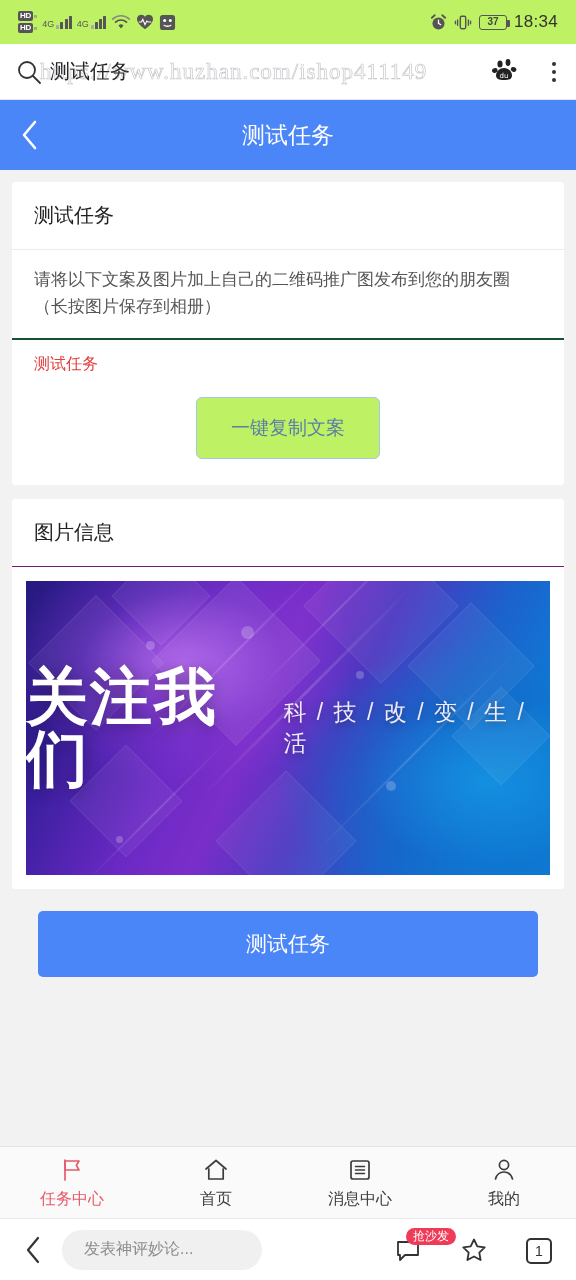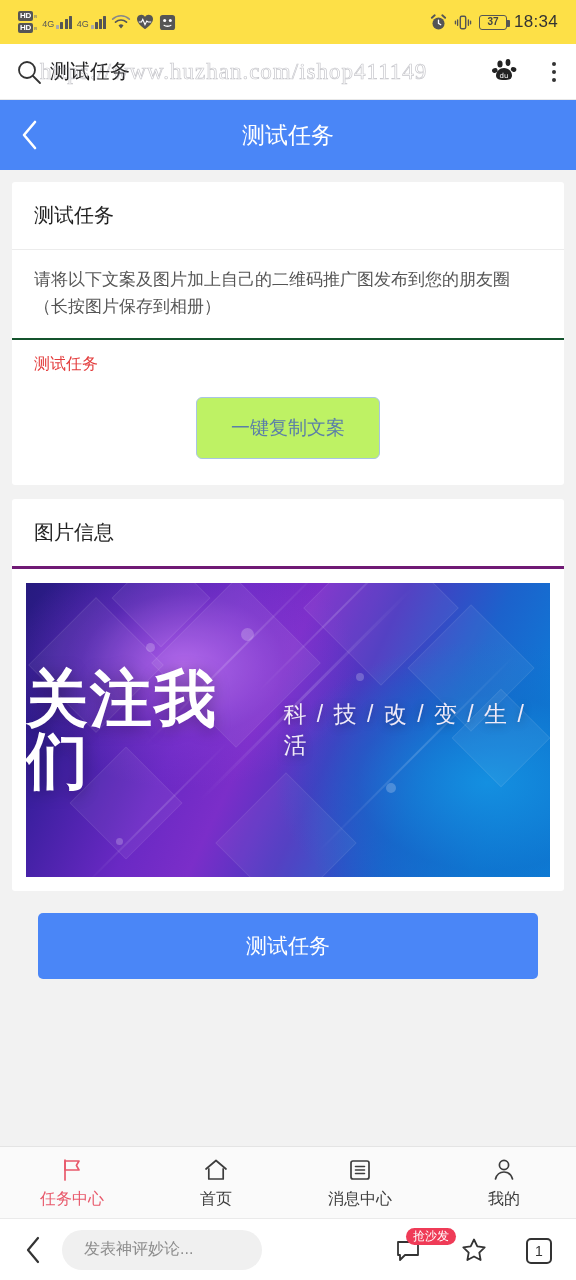--- a/index.html
+++ b/index.html
@@ -5,21 +5,21 @@
   * { margin:0; padding:0; box-sizing:border-box; }
   html, body {
     width:576px; height:1280px;
     font-family:"Liberation Sans","DejaVu Sans",sans-serif;
     background:#ffffff; overflow:hidden;
   }
   #app { position:relative; width:576px; height:1280px; background:#f2f2f2; display:flex; flex-direction:column; }
 
   
   .statusbar {
-    height:44px; background:#fde047; display:flex; align-items:center;
+    height:44px; background:#bef264; display:flex; align-items:center;
     padding:0 18px; flex:0 0 44px;
   }
   .sb-left { display:flex; align-items:center; gap:5px; }
   .sb-right { margin-left:auto; display:flex; align-items:center; gap:7px; }
   .hd-stack { display:flex; flex-direction:column; gap:2px; }
   .hd-badge {
     font-size:8px; font-weight:700; color:#fff; background:#555;
     border-radius:2px; padding:0 2px; line-height:10px; letter-spacing:-.3px;
   }
   .hd-row { display:flex; align-items:center; gap:1px; }
@@ -80,21 +80,21 @@
   .card-desc { padding:16px 22px 18px; font-size:17px; line-height:1.6; color:#555; border-bottom:2px solid #14532d; }
   .copy-sec { padding:14px 22px 26px; }
   .copy-text { font-size:16px; color:#e33d3d; margin-bottom:22px; }
   .copy-btn-wrap { display:flex; justify-content:center; }
   .copy-btn {
     border:1px solid #a9c4e4; border-radius:6px; background:#bef264;
     color:#5b7fa8; font-size:19px; padding:17px 34px; font-family:inherit;
     cursor:pointer;
   }
   .imgcard { background:#fff; margin:0 12px 0; border-radius:3px; overflow:hidden; }
-  .imgcard .card-title { border-bottom:3px solid #701a75; }
+  .imgcard .card-title { border-bottom:1px solid #701a75; }
   .img-pad { padding:14px 14px 14px; }
 
   
   .banner {
     position:relative; width:100%; height:294px; overflow:hidden;
     background:
       radial-gradient(ellipse 46% 58% at 30% 28%, rgba(175,95,235,.95) 0%, rgba(140,60,215,.35) 42%, rgba(90,35,175,0) 72%),
       radial-gradient(ellipse 52% 62% at 88% 68%, rgba(20,145,225,.95) 0%, rgba(15,110,200,.45) 48%, rgba(12,80,170,0) 78%),
       linear-gradient(115deg,#261a7e 0%,#3a1f9e 16%,#6a29c4 34%,#7b2ec9 45%,#4b37c0 58%,#1c62cc 74%,#0f7ad6 88%,#0d7fd8 100%);
   }

